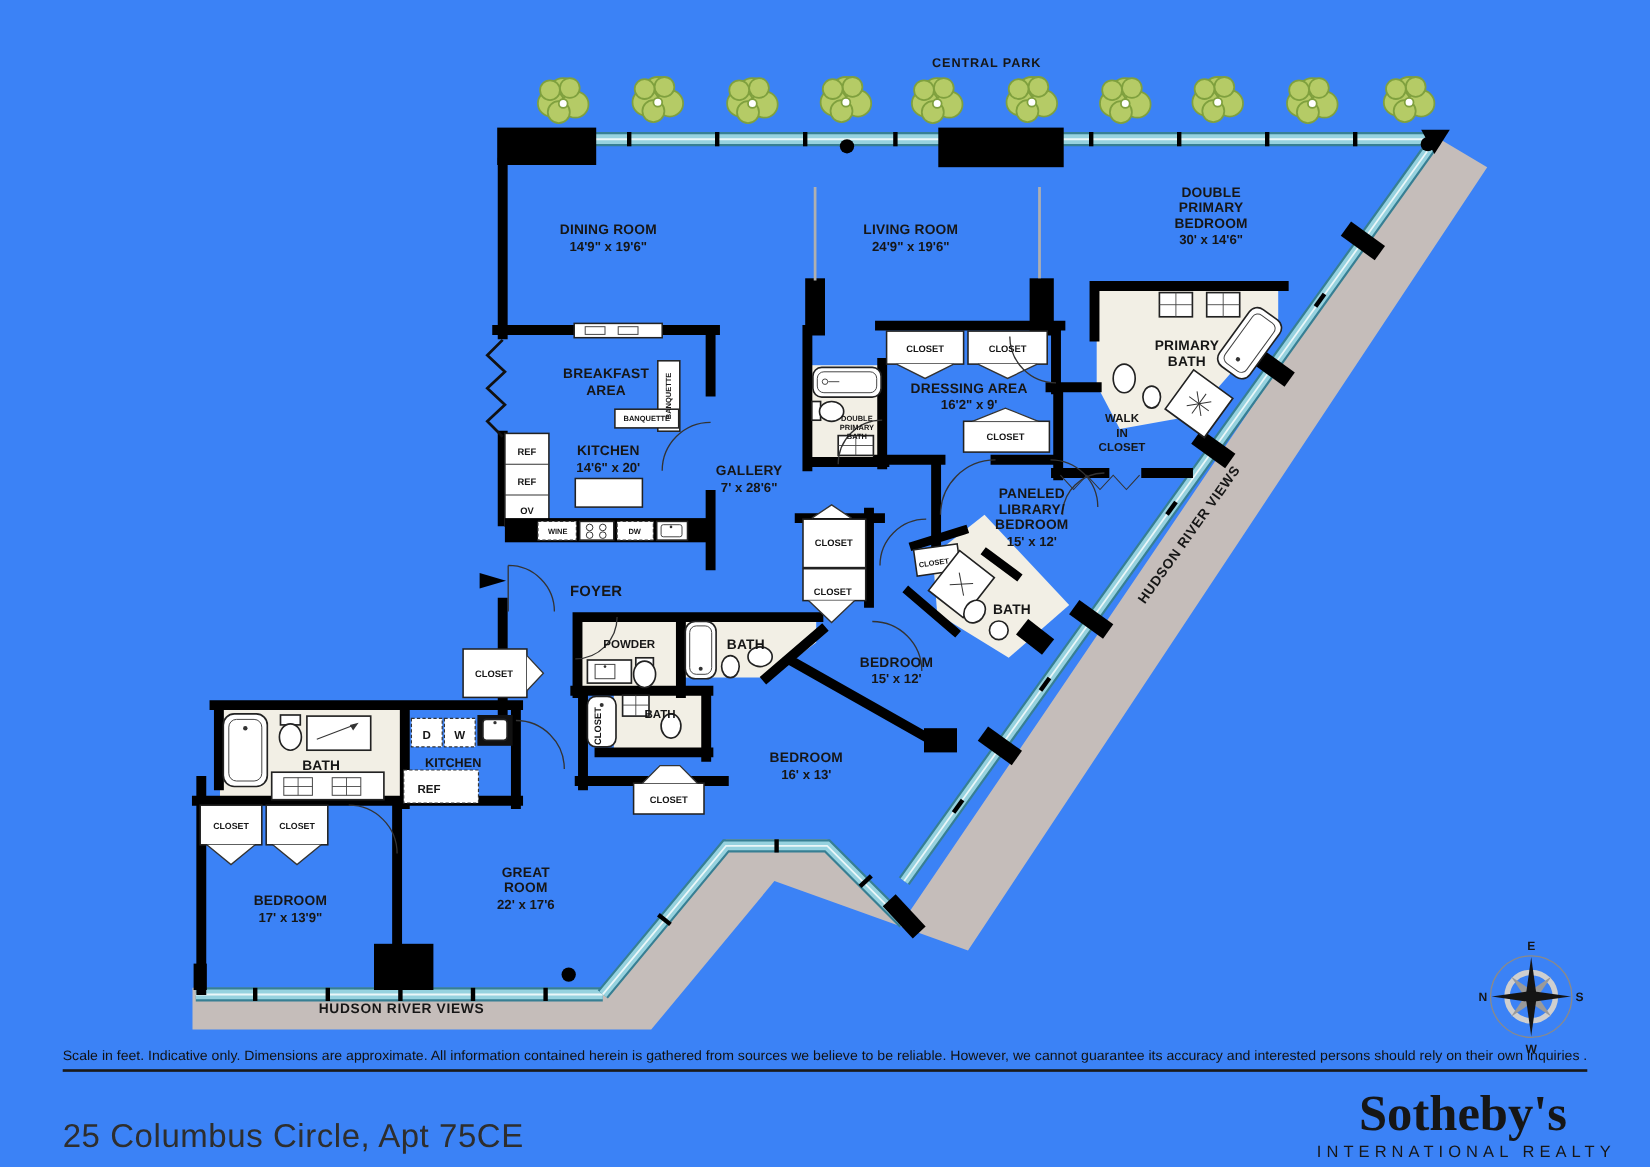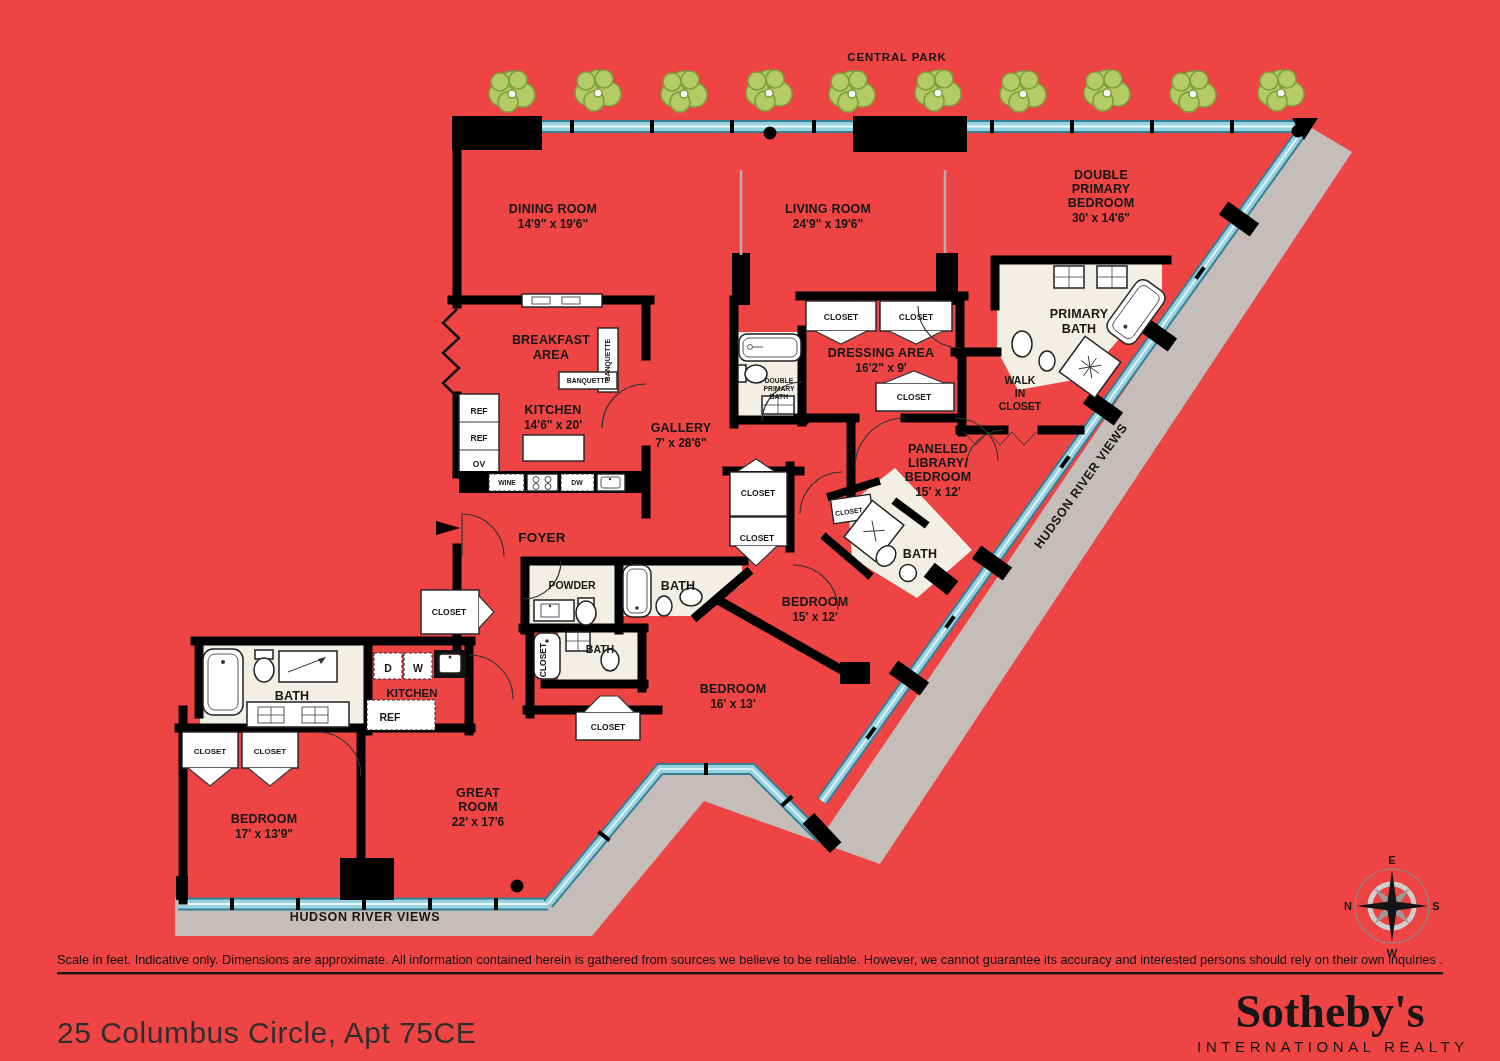--- a/index.html
+++ b/index.html
@@ -1,16 +1,16 @@
 <!DOCTYPE html>
 <html><head>
 <meta charset="utf-8">
 <style>
   html,body{margin:0;padding:0;background:#fff;}
-  .page{position:relative;width:1500px;height:1061px;background:#ef4444;overflow:hidden;}
+  .page{position:relative;width:1500px;height:1061px;background:#3b82f6;overflow:hidden;}
   svg{position:absolute;left:0;top:0;}
   text{font-family:"Liberation Sans",sans-serif;fill:#161616;font-weight:700;}
   .rm{font-size:12.5px;letter-spacing:.2px;}
   .dim{font-size:12px;font-weight:700;}
   .med{font-size:10.5px;}
   .sm{font-size:8.5px;}
   .xs{font-size:6.8px;}
   .cap{font-size:11.5px;letter-spacing:.8px;}
   .hud{font-size:12.5px;letter-spacing:.6px;}
   .wall{stroke:#000;stroke-width:9;fill:none;stroke-linecap:square;}

